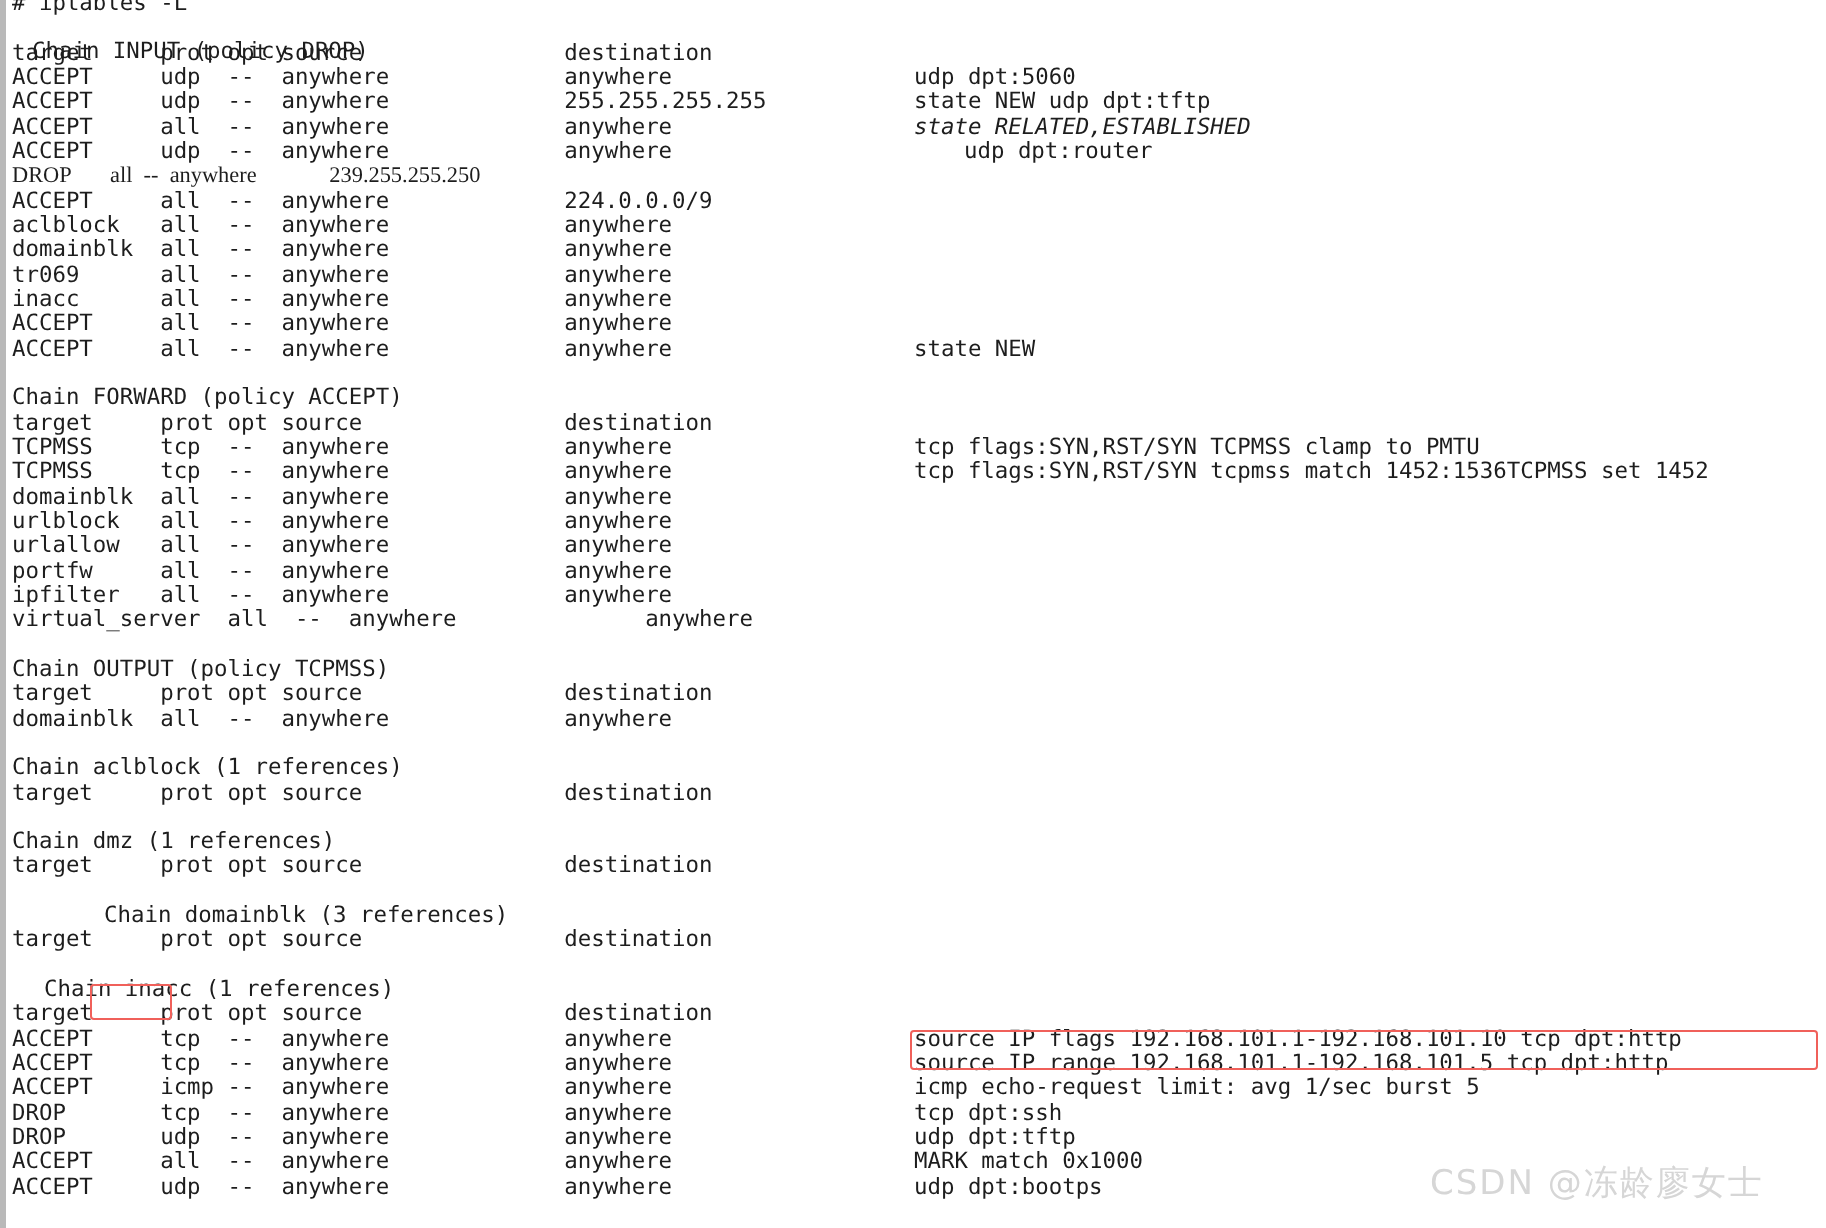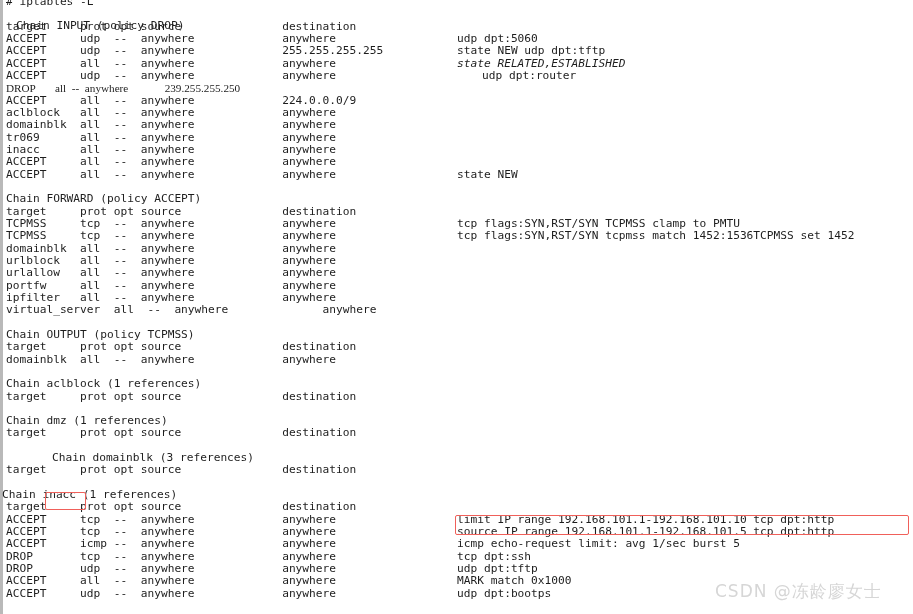--- a/index.html
+++ b/index.html
@@ -122,23 +122,23 @@
       <div class="line"></div>
       <div class="line"><span class="seg c-main" style="left: 6px;">Chain aclblock (1 references)</span></div>
       <div class="line"><span class="seg c-main" style="left: 6px;">target     prot opt source               destination</span></div>
       <div class="line"></div>
       <div class="line"><span class="seg c-main" style="left: 6px;">Chain dmz (1 references)</span></div>
       <div class="line"><span class="seg c-main" style="left: 6px;">target     prot opt source               destination</span></div>
       <div class="line"></div>
       <div class="line"><span class="seg c-main" style="left: 20px; margin-left: 32px;">Chain domainblk (3 references)</span></div>
       <div class="line"><span class="seg c-main" style="left: 6px;">target     prot opt source               destination</span></div>
       <div class="line"></div>
-      <div class="line"><span class="seg c-main" style="left: 2px; text-align: center;">Chain inacc (1 references)</span></div>
+      <div class="line"><span class="seg c-main" style="left: 22px; text-align: center;">Chain inacc (1 references)</span></div>
       <div class="line"><span class="seg c-main" style="left: 6px;">target     prot opt source               destination</span></div>
-      <div class="line"><span class="seg c-main" style="left: 6px;">ACCEPT     tcp  --  anywhere             anywhere</span><span class="seg c-extra" style="left: 457px;">limit IP range 192.168.101.1-192.168.101.10 tcp dpt:http</span></div>
+      <div class="line"><span class="seg c-main" style="left: 6px;">ACCEPT     tcp  --  anywhere             anywhere</span><span class="seg c-extra" style="left: 457px;">source IP flags 192.168.101.1-192.168.101.10 tcp dpt:http</span></div>
       <div class="line"><span class="seg c-main" style="left: 6px;">ACCEPT     tcp  --  anywhere             anywhere</span><span class="seg c-extra" style="left: 457px;">source IP range 192.168.101.1-192.168.101.5 tcp dpt:http</span></div>
       <div class="line"><span class="seg c-main" style="left: 6px;">ACCEPT     icmp --  anywhere             anywhere</span><span class="seg c-extra" style="left: 457px;">icmp echo-request limit: avg 1/sec burst 5</span></div>
       <div class="line"><span class="seg c-main" style="left: 6px;">DROP       tcp  --  anywhere             anywhere</span><span class="seg c-extra" style="left: 457px;">tcp dpt:ssh</span></div>
       <div class="line"><span class="seg c-main" style="left: 6px;">DROP       udp  --  anywhere             anywhere</span><span class="seg c-extra" style="left: 457px;">udp dpt:tftp</span></div>
       <div class="line"><span class="seg c-main" style="left: 6px;">ACCEPT     all  --  anywhere             anywhere</span><span class="seg c-extra" style="left: 457px;">MARK match 0x1000</span></div>
       <div class="line"><span class="seg c-main" style="left: 6px;">ACCEPT     udp  --  anywhere             anywhere</span><span class="seg c-extra" style="left: 457px;">udp dpt:bootps</span></div>
     </div>
 
   <div class="hl-box" id="hl-inacc"></div>
   <div class="hl-box" id="hl-source"></div>

